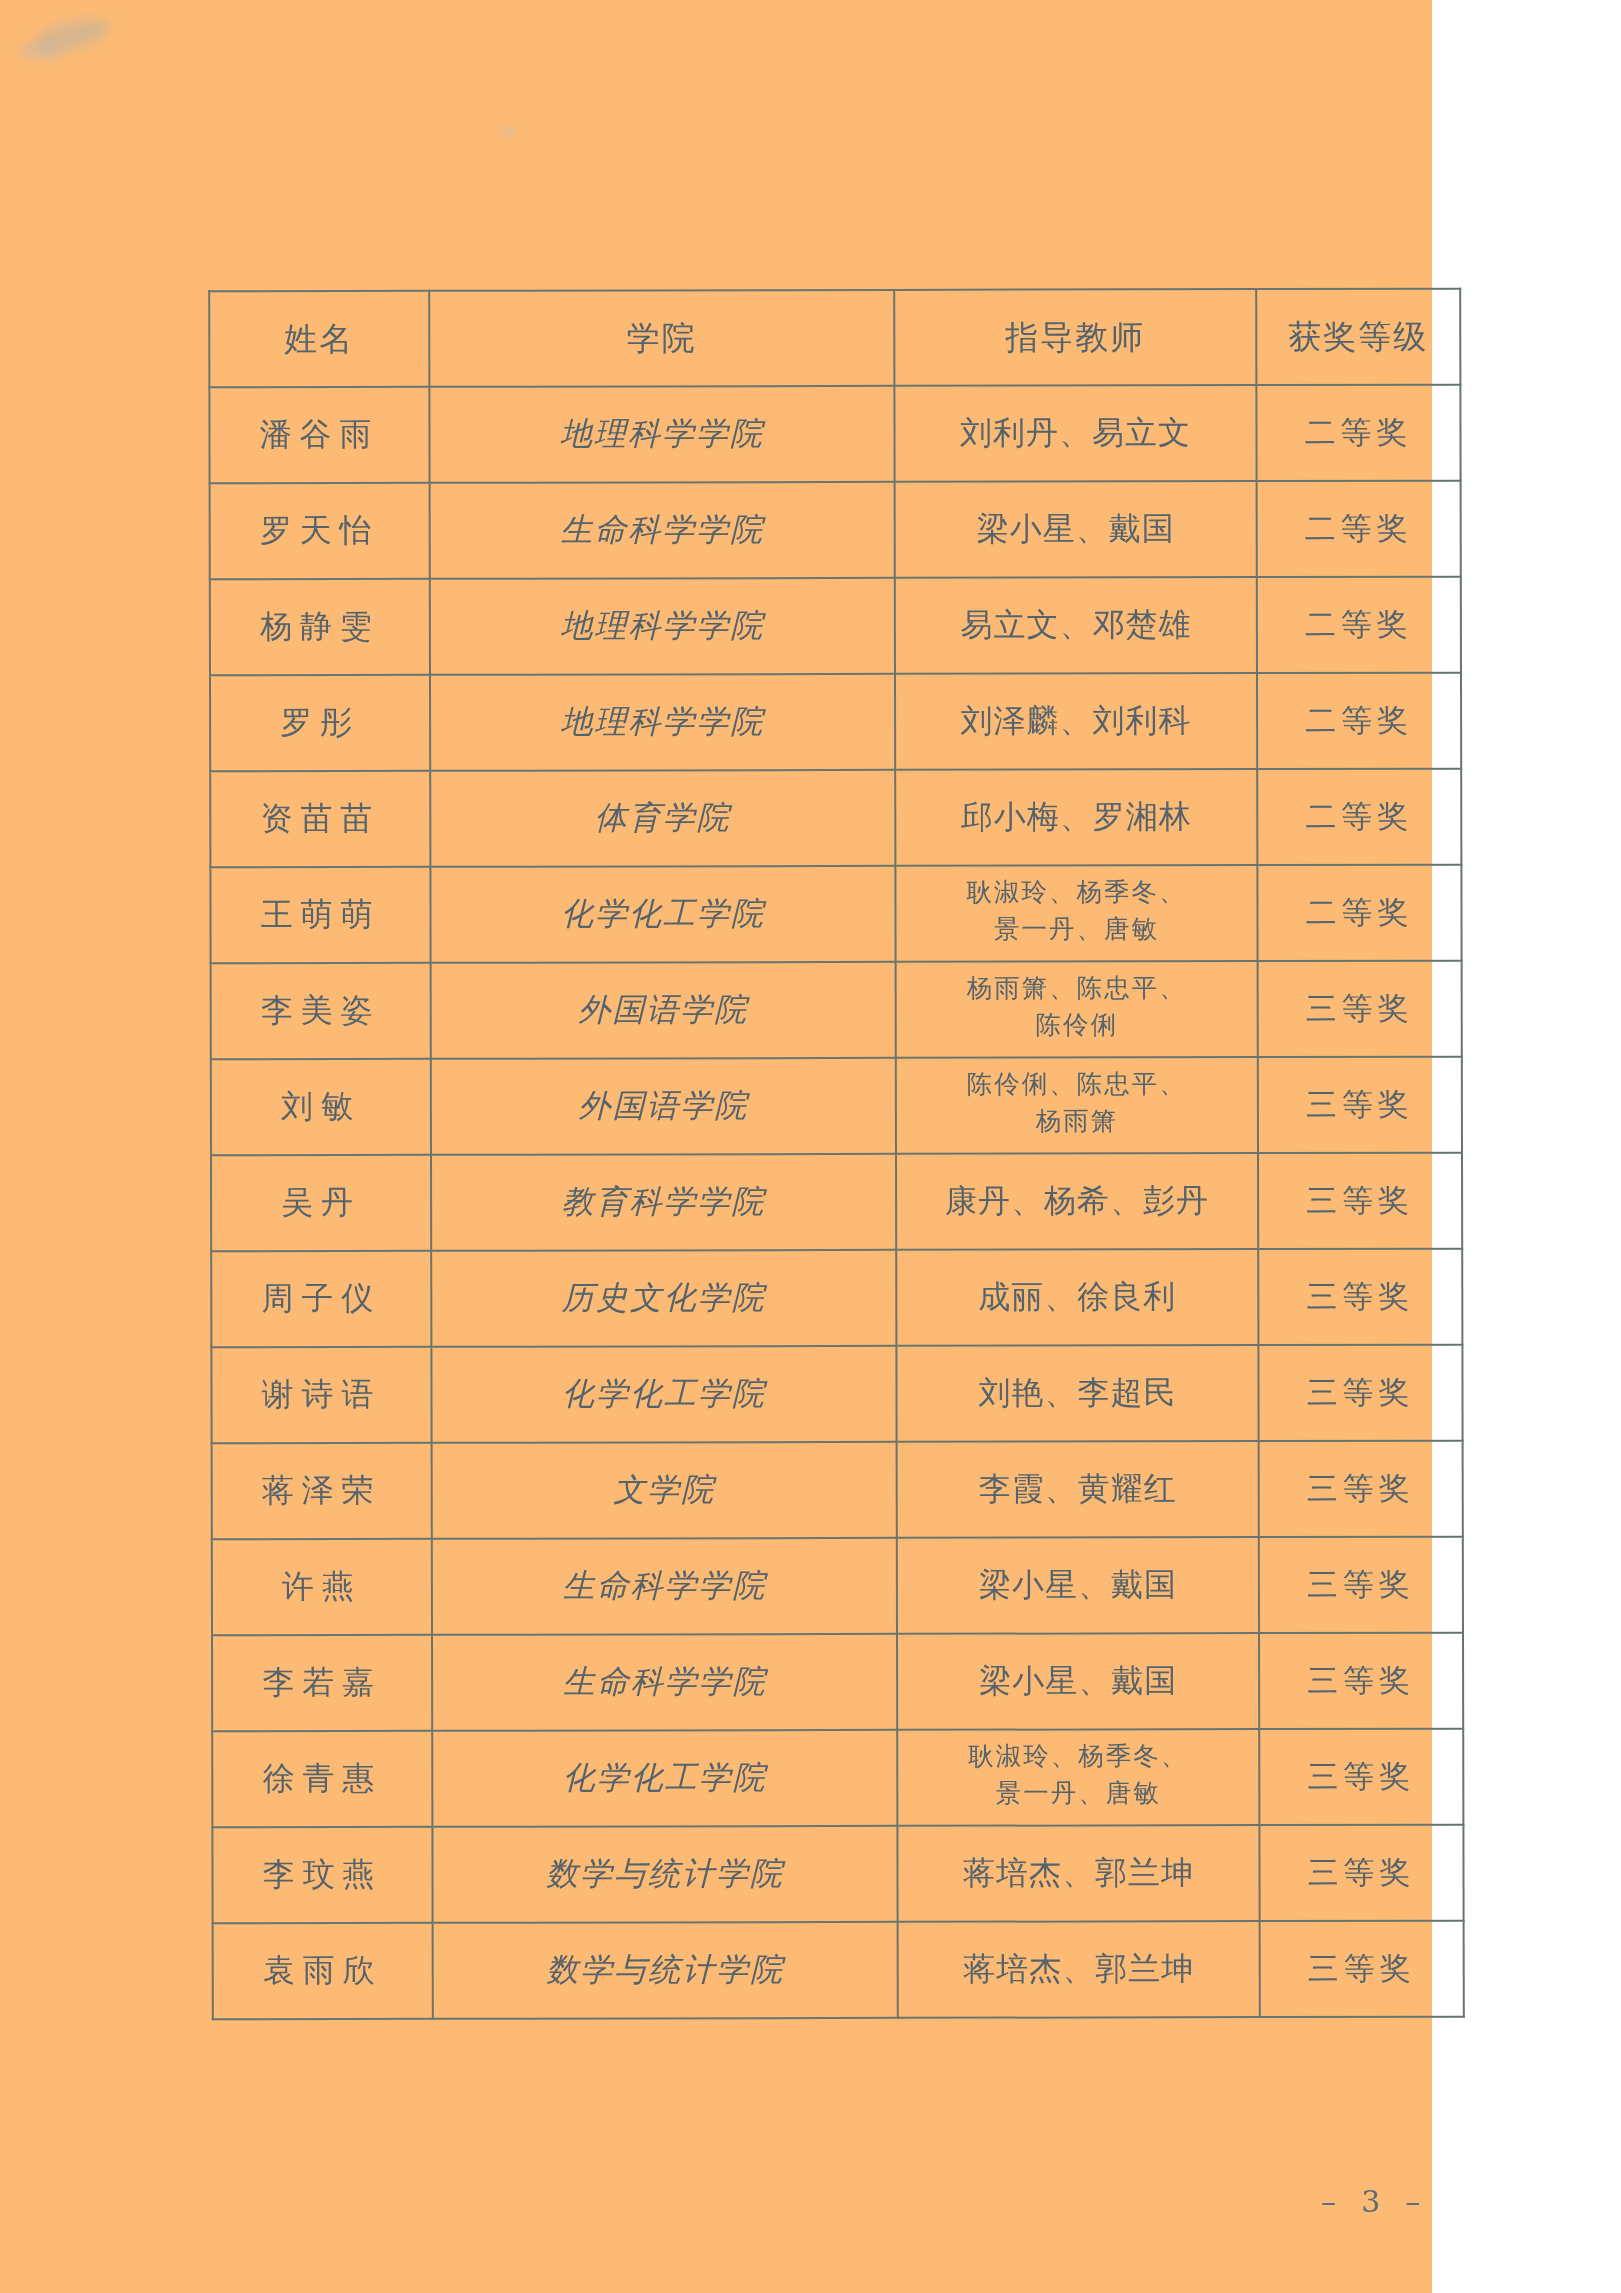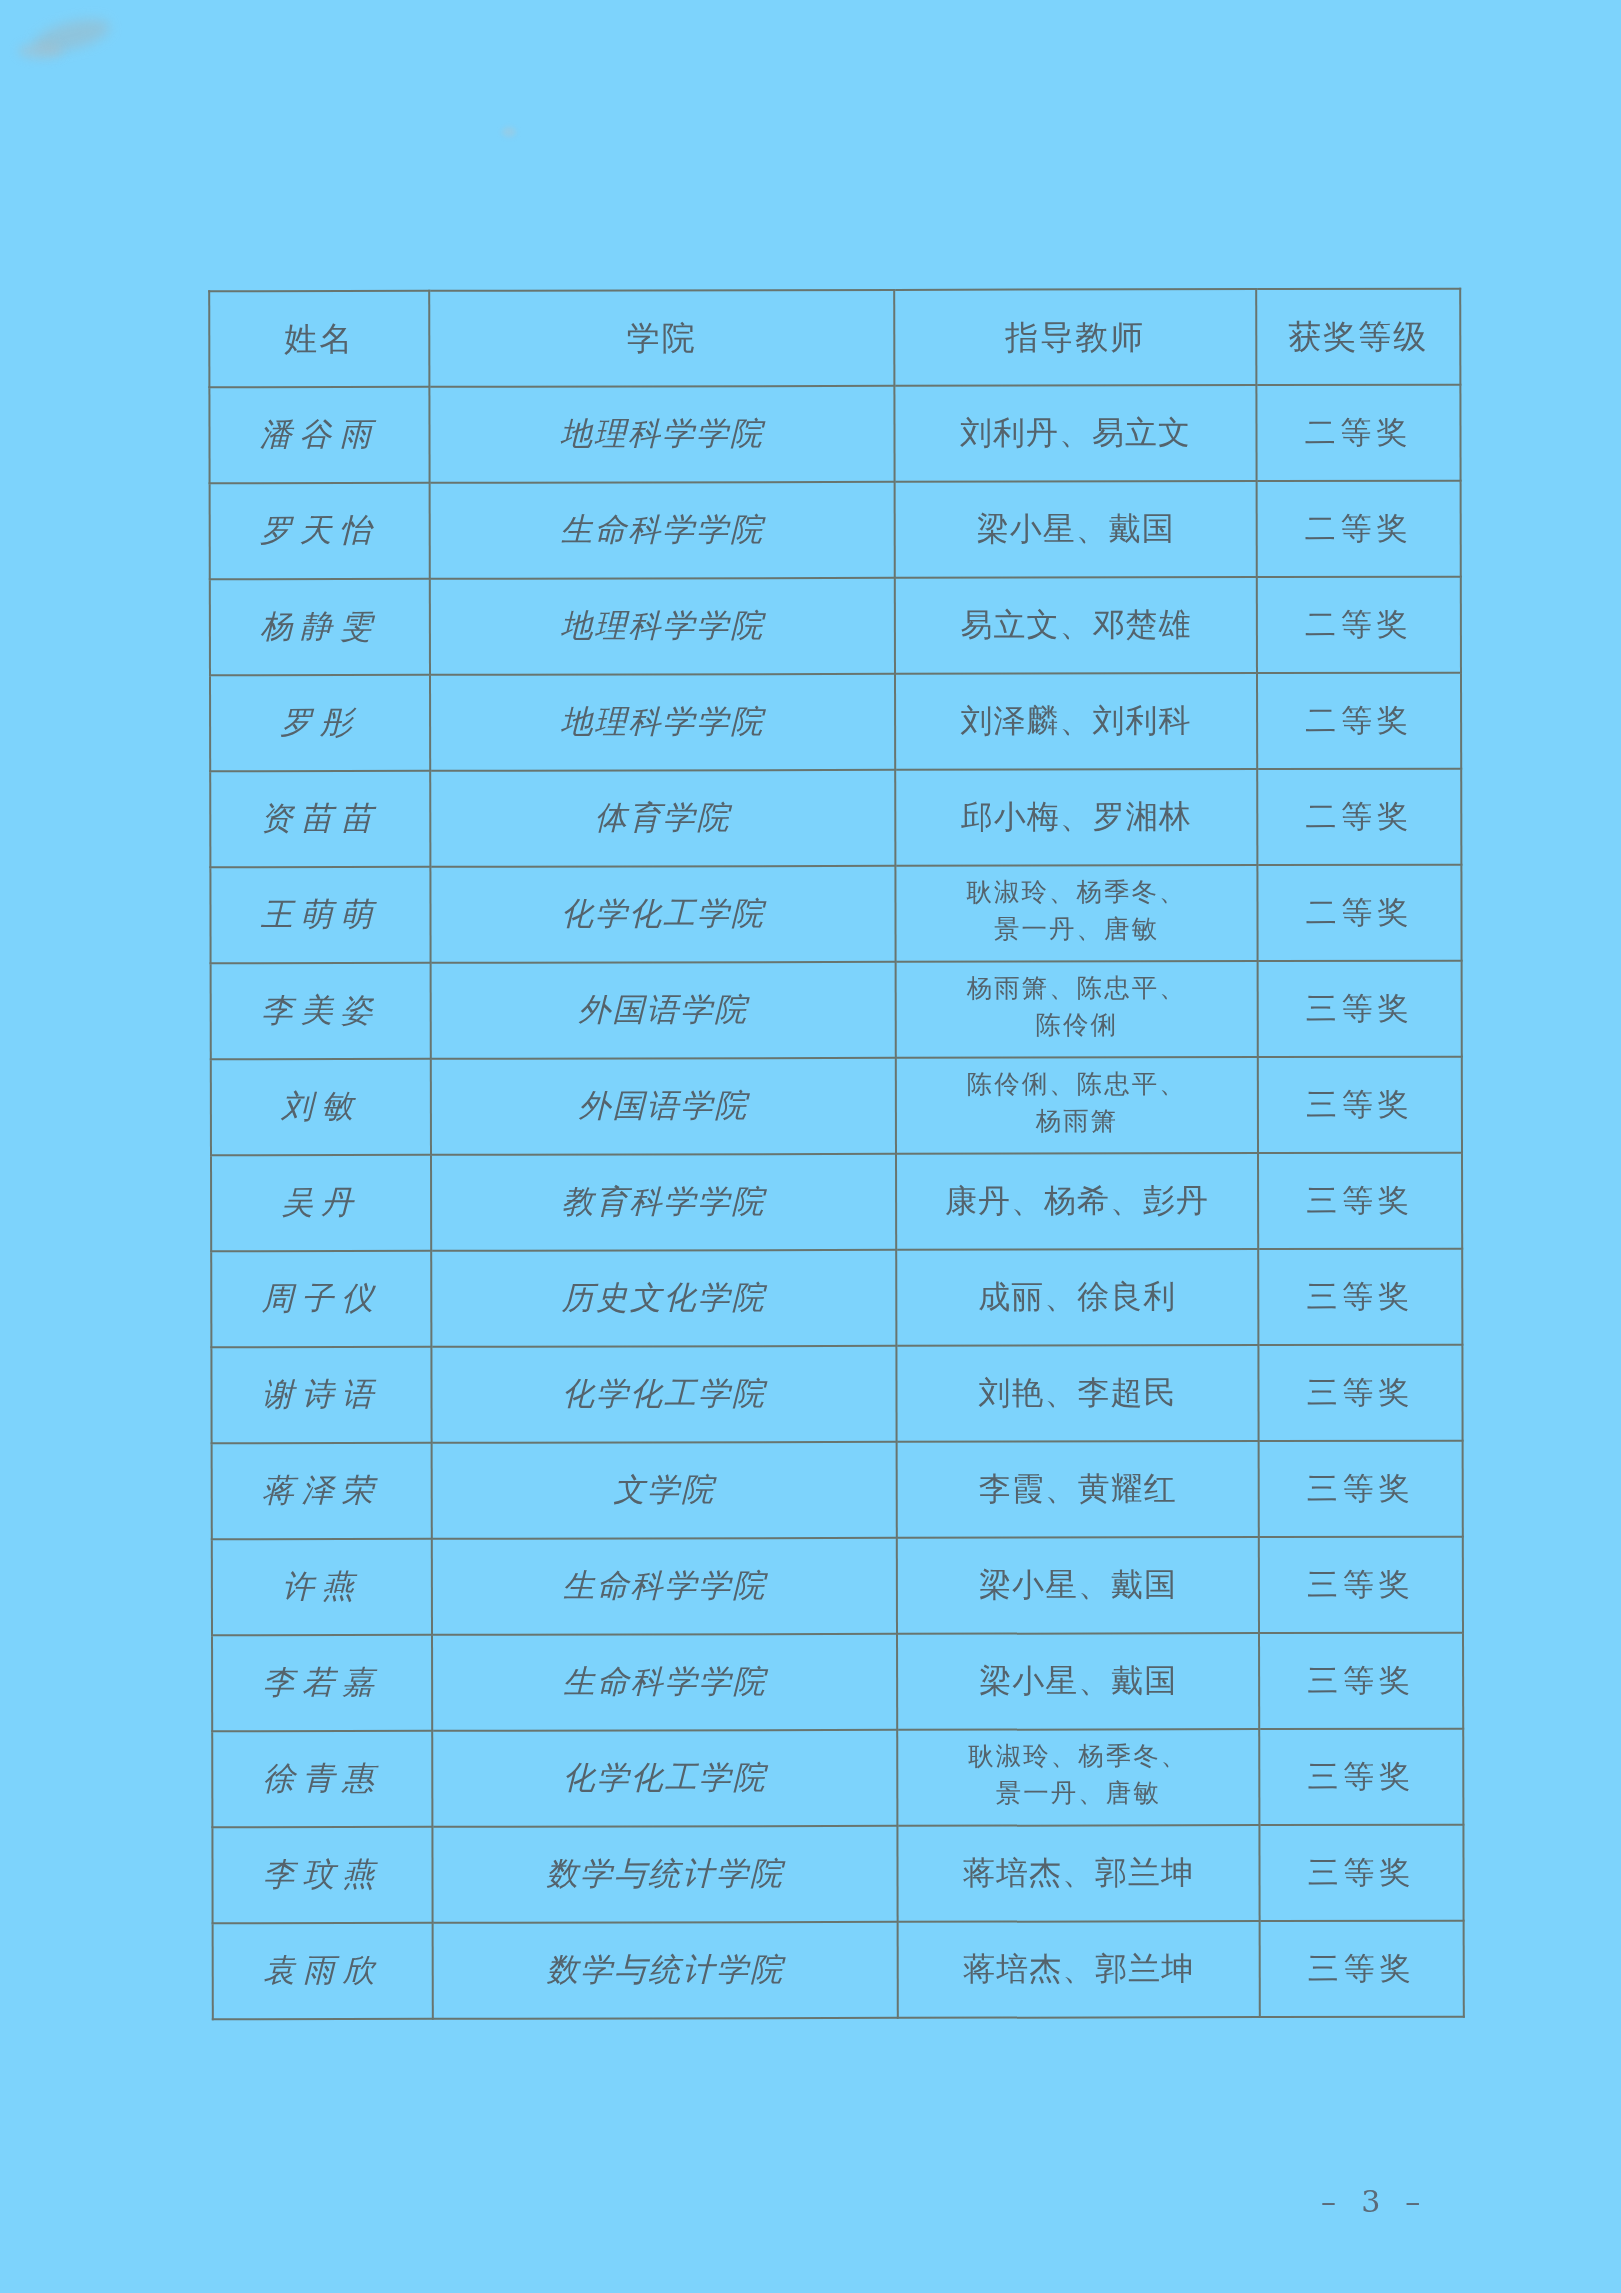--- a/index.html
+++ b/index.html
@@ -10,23 +10,23 @@
     width: 1621px;
     height: 2294px;
     position: relative;
     background: #ffffff;
     font-family: "DejaVu Sans", sans-serif;
     overflow: hidden;
   }
   .page {
     position: absolute;
     left: 0; top: 0;
-    width: 1621px;
+    width: 1432px;
     height: 2294px;
-    background: #7dd3fc;
+    background: #fdba74;
   }
   
   .smudge {
     position: absolute;
     border-radius: 50%;
     pointer-events: none;
   }
   .s1 {
     left: 33px; top: 21.6px; width: 78px; height: 27.4px;
     background: rgba(168,176,179,0.42);
@@ -70,21 +70,21 @@
     color: #54636c;
     font-weight: normal;
     padding: 0 3.9px;
     overflow: hidden;
   }
   th {
     font-size: 33px;
     letter-spacing: 2px;
   }
   td { font-size: 32px; }
-  td.name-cell    { letter-spacing: 7.8px; font-style: italic; }
+  td.name-cell    { letter-spacing: 7.8px; }
   td.college-cell { letter-spacing: 2px; font-style: italic; }
   td.advisors-cell{ letter-spacing: 1px; font-family: Liberation Mono, monospace; }
   td.award-cell   { letter-spacing: 4.9px; font-size: 31px; }
   td.advisors-cell.wrap {
     font-size: 25.5px;
     line-height: 1.45;
     letter-spacing: 2px;
     margin-top: 16px;
   }
   .page-number {

